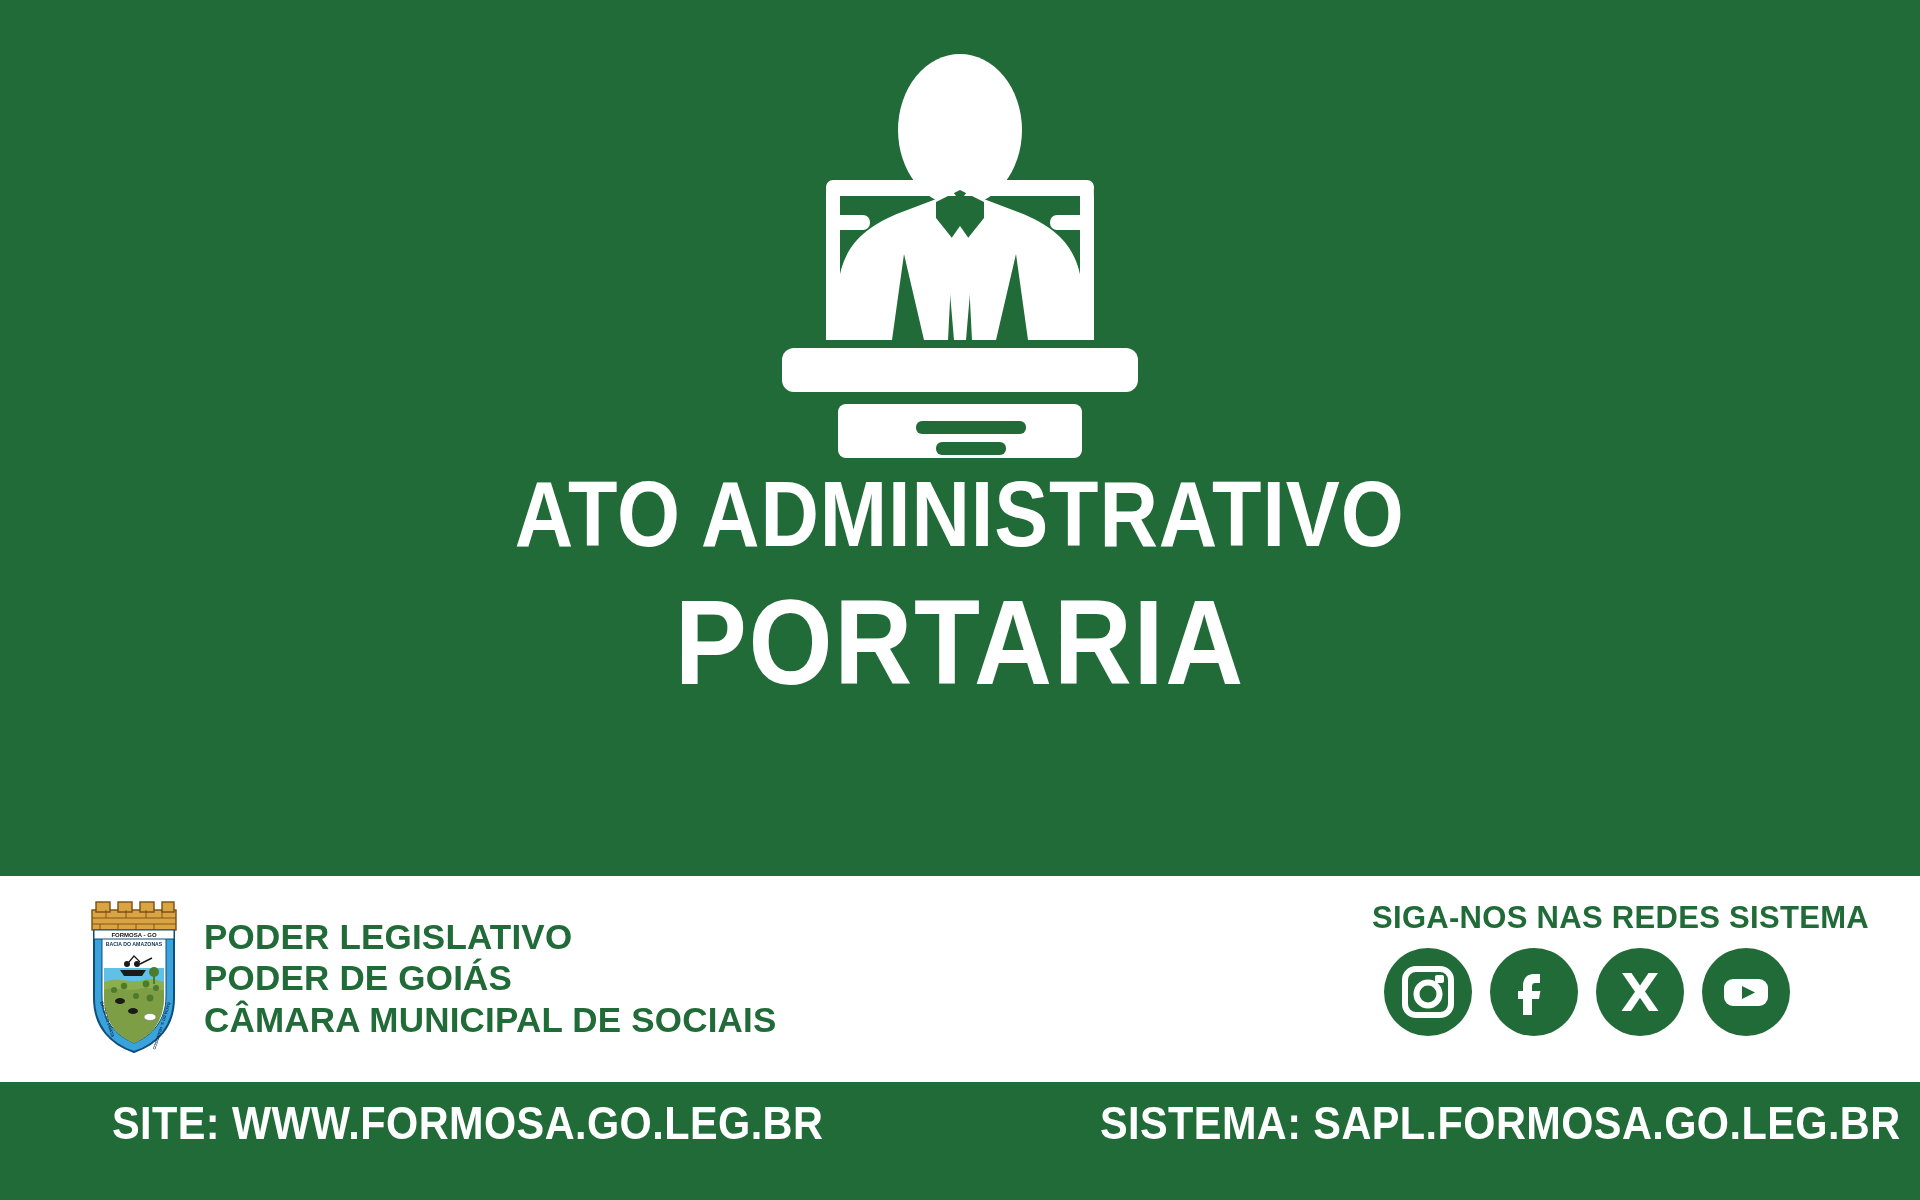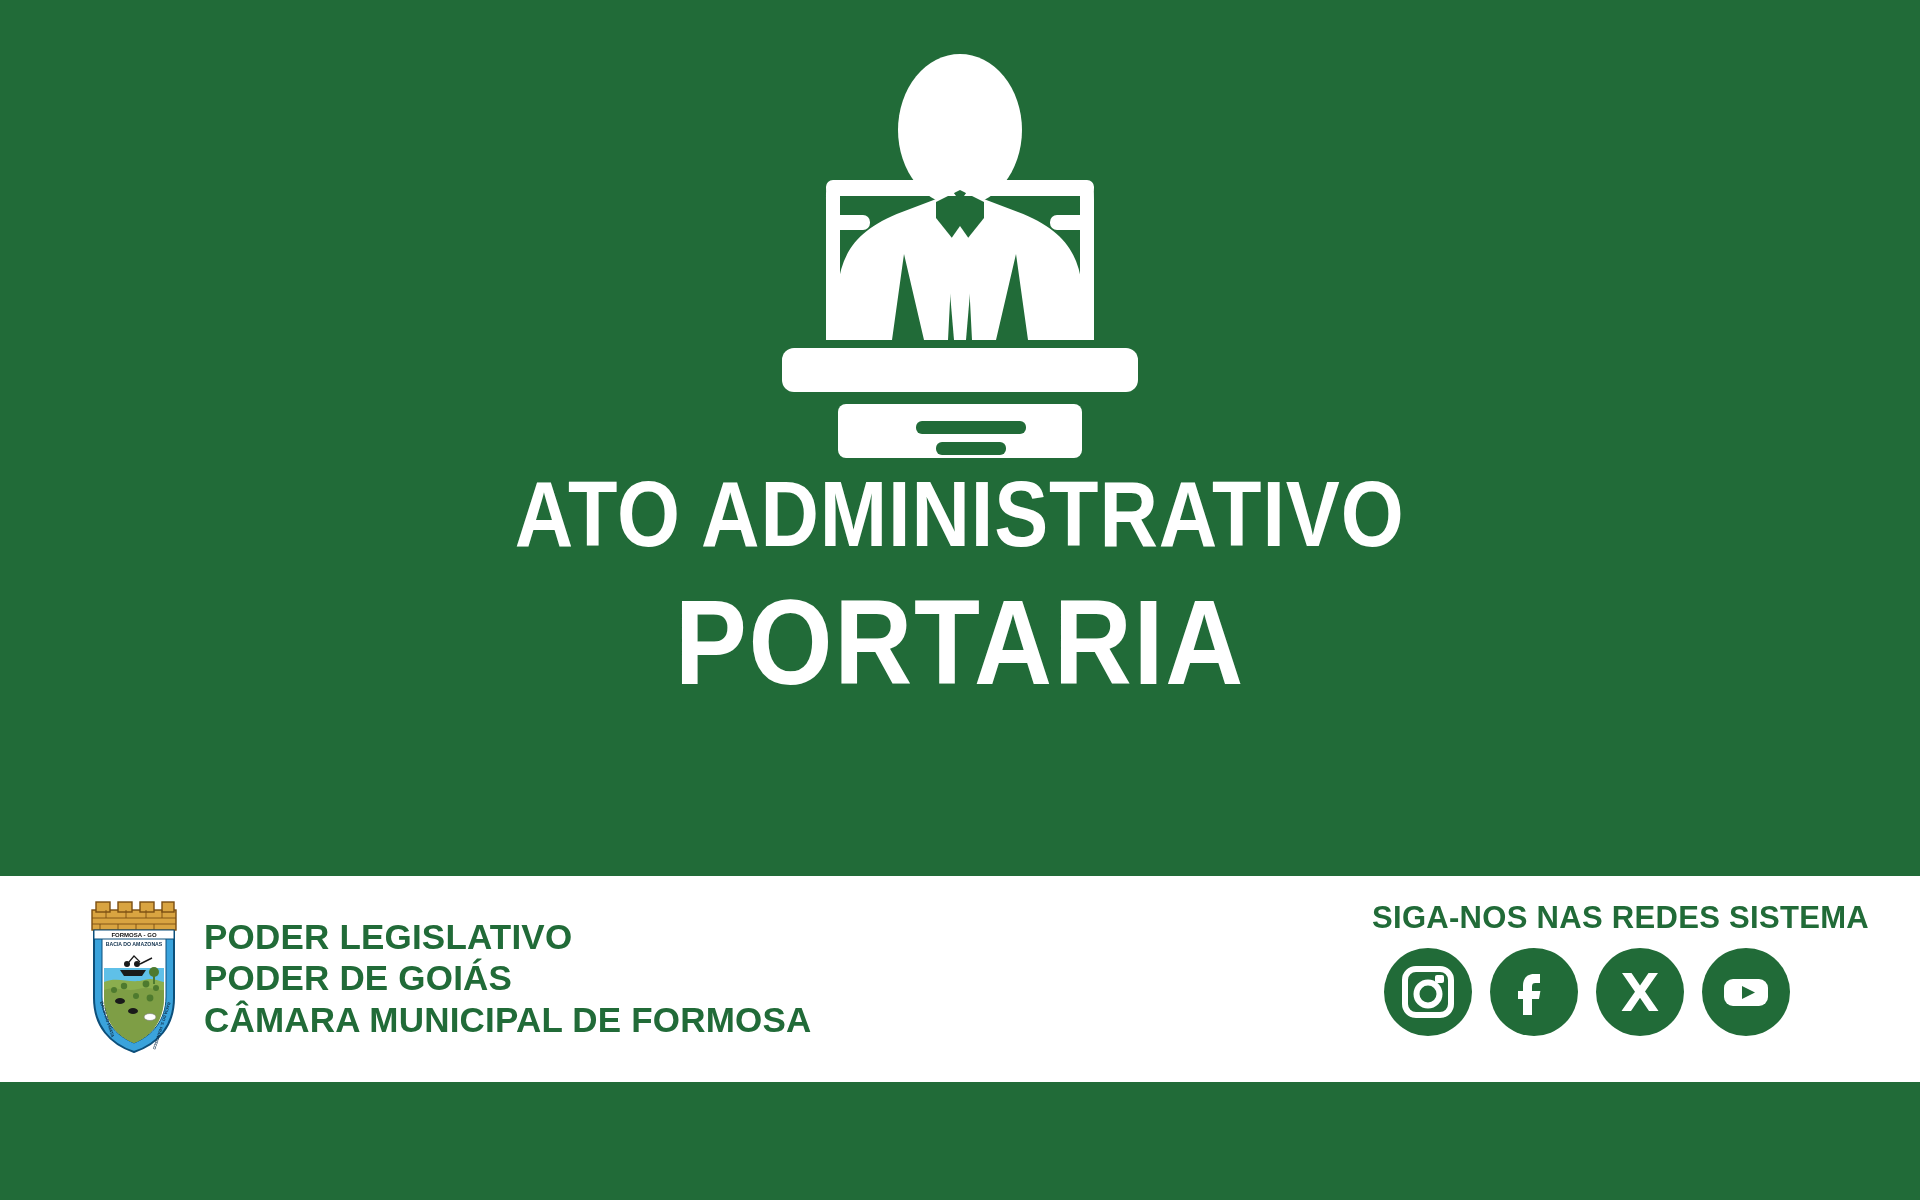--- a/index.html
+++ b/index.html
@@ -249,21 +249,21 @@
         <text x="46" y="48" text-anchor="middle" font-family="Liberation Sans, sans-serif" font-size="5.2" font-weight="bold" fill="#11314D">BACIA DO AMAZONAS</text>
 
         <text font-family="Liberation Sans, sans-serif" font-size="4.4" font-weight="bold" fill="#11314D" transform="translate(12,104) rotate(72)">BACIA DO PRATA</text>
 
         <text font-family="Liberation Sans, sans-serif" font-size="4.0" font-weight="bold" fill="#11314D" transform="translate(80,104) rotate(108)">BACIA DO S. FRANCISCO</text>
       </svg>
 
       <div class="brand-lines">
         <div>PODER LEGISLATIVO</div>
         <div>PODER DE GOIÁS</div>
-        <div>CÂMARA MUNICIPAL DE FORMOSA</div>
+        <div>CÂMARA MUNICIPAL DE SOCIAIS</div>
       </div>
     </div>
 
     <div class="social">
       <div class="social-title">SIGA-NOS NAS REDES SISTEMA</div>
       <div class="social-icons">
 
         <a class="social-icon">
           <svg width="54" height="54" viewBox="0 0 54 54">
             <rect x="4" y="4" width="46" height="46" rx="11" fill="none" stroke="#ffffff" stroke-width="6"></rect>
@@ -290,14 +290,18 @@
           <svg width="54" height="54" viewBox="0 0 54 54">
             <rect x="5" y="14" width="44" height="27" rx="9" fill="#ffffff"></rect>
             <path d="M23 21 L36 27.5 L23 34 Z" fill="#216B38"></path>
           </svg>
         </a>
 
       </div>
     </div>
   </div>
 
+  <div class="bottom-bar">
+    <div class="bottom-text bottom-left">SITE: WWW.FORMOSA.GO.LEG.BR</div>
+    <div class="bottom-text bottom-right">SISTEMA: SAPL.FORMOSA.GO.LEG.BR</div>
+  </div>
 
 </div>
 
 </body></html>

